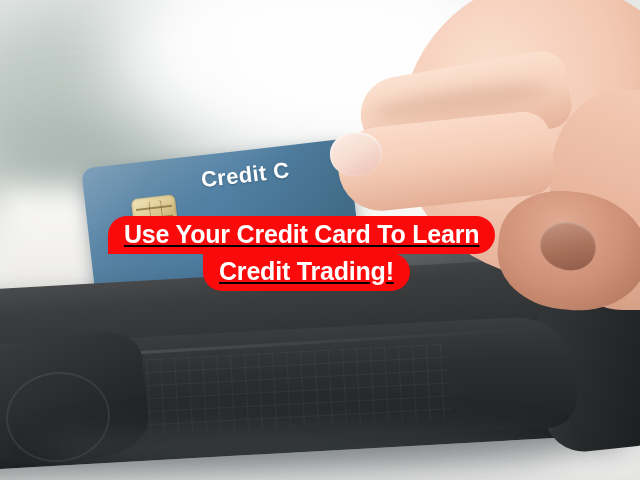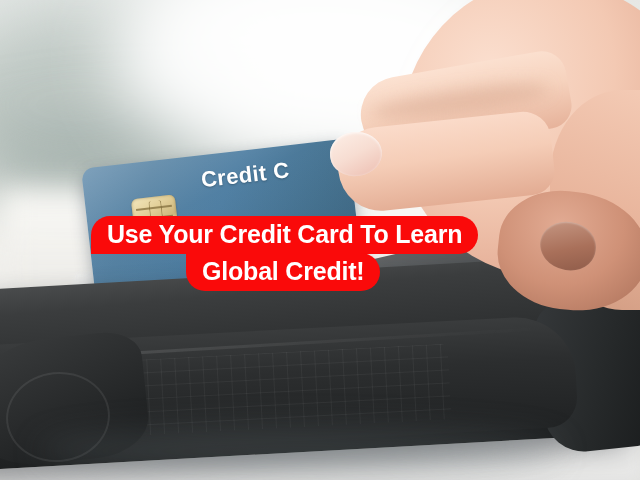--- a/index.html
+++ b/index.html
@@ -345,24 +345,25 @@
     position: absolute;
     right: -70px; top: 120px;
     width: 180px; height: 220px;
     border-radius: 40% 0 0 40%;
     background: linear-gradient(200deg, #f6cfba 0%, #e8b49b 60%, #d09a80 100%);
   }
 
   
   .banner {
     position: absolute;
-    left: 91px; top: 216px;
+    left: 108px; top: 216px;
     width: 440px;
     z-index: 40;
     font-family: "Liberation Sans", sans-serif;
+    text-decoration: underline;
   }
   .banner-line {
     display: block;
     background: #fa0a0a;
     color: #ffffff;
     font-weight: bold;
     font-size: 25px;
     line-height: 33px;
     letter-spacing: -0.2px;
     white-space: nowrap;
@@ -460,16 +461,16 @@
     <div class="finger-mid"></div>
     <div class="knuckle-shade"></div>
     <div class="finger-index"></div>
     <div class="nail-index"></div>
     <div class="thumb"></div>
     <div class="thumb-nail"></div>
   </div>
 
   <div class="banner">
     <span class="banner-line banner-line-1">Use Your Credit Card To Learn</span>
-    <span class="banner-line banner-line-2">Global Credit!</span>
+    <span class="banner-line banner-line-2">Credit Trading!</span>
   </div>
 
 </div>
 
 </body></html>

